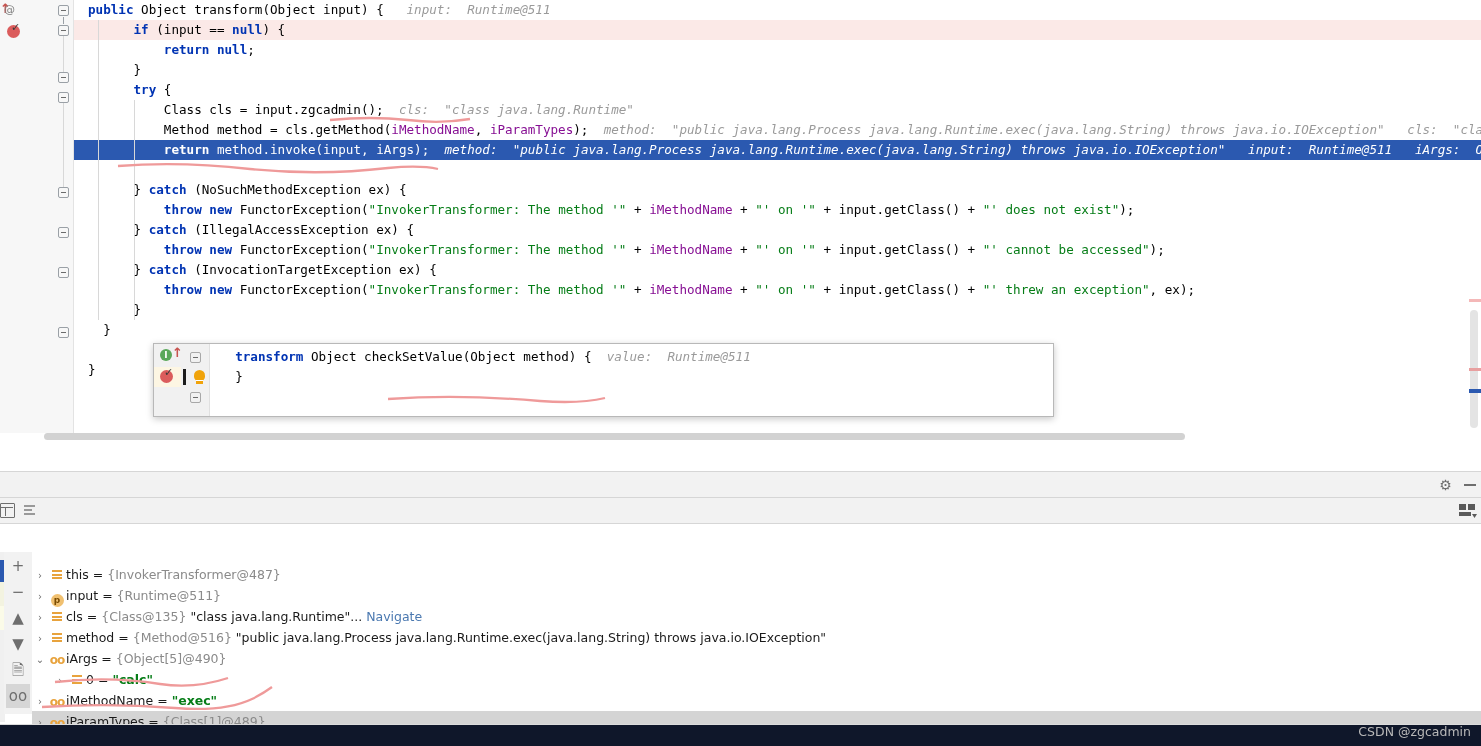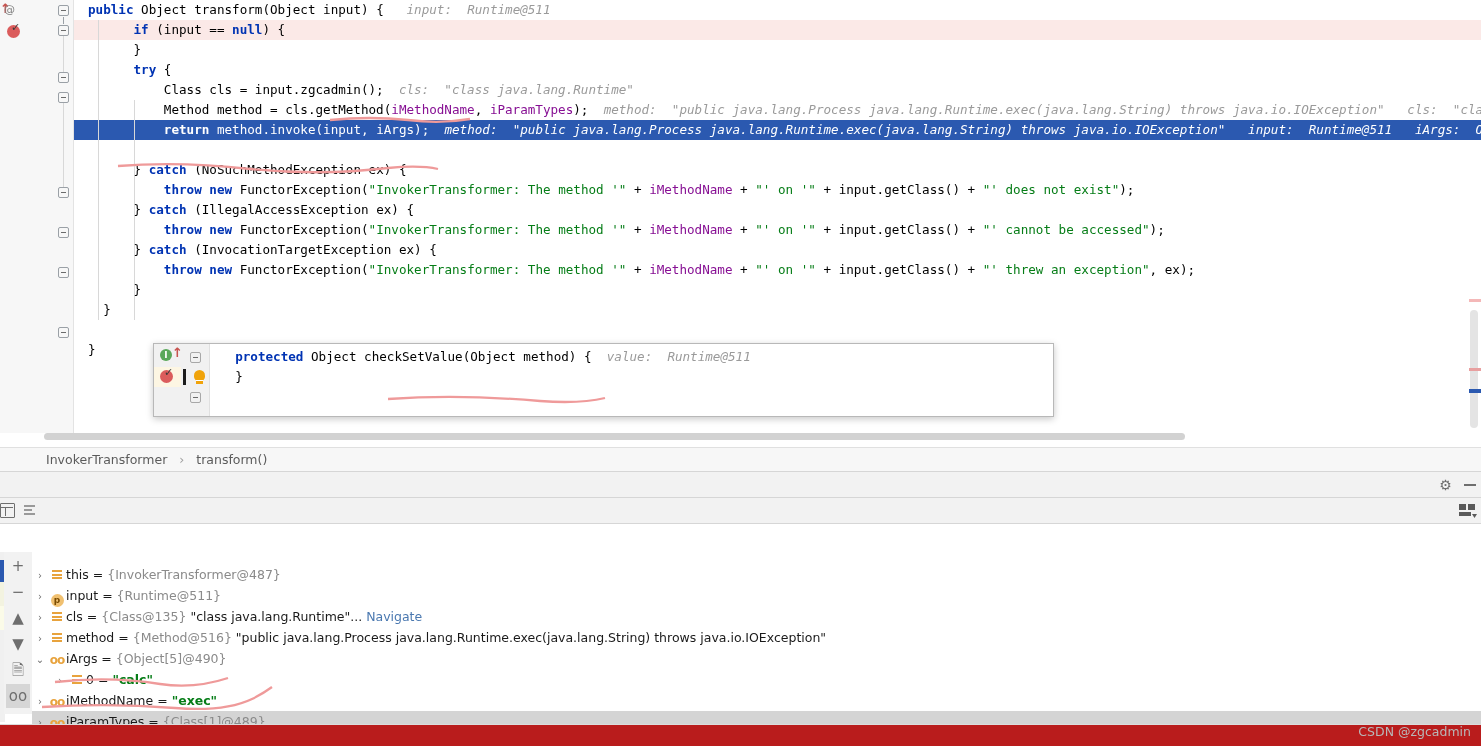--- a/index.html
+++ b/index.html
@@ -251,21 +251,21 @@
   .vstr  { color: #067d17; font-weight: bold; }
   .vplain{ color: #1a1a1a; }
   .vlink { color: #4a78b0; text-align: center; }
 
   .watermark {
     position: absolute; right: 10px; bottom: 7px;
     font-size: 12.5px; color: #b8b8b8;
   }
   .bottom-strip {
     position: absolute; left: 0; bottom: 0; width: 1481px; height: 22px;
-    background: #b91c1c; border-top: 1px solid #dcdcdc;
+    background: #0f172a; border-top: 1px solid #dcdcdc;
   }
 </style>
 </head>
 <body>
 
 <div class="app">
 
   <div class="editor">
 
     <div class="ed-iconbar">
@@ -286,20 +286,21 @@
       <span class="fold" style="top:267px"></span>
       <span class="fold" style="top:327px"></span>
     </div>
 
     <div class="code-area" id="code-lines">
 
       <div class="indent-guide" style="left:24px;top:20px;height:300px"></div>
       <div class="indent-guide" style="left:60px;top:100px;height:220px"></div>
     <div class="line"><span class="txt"><span class="kw">public </span><span>Object transform(</span><span>Object input) { </span><span class="hint">  input:  Runtime@511</span></span></div>
         <div class="line warn"><span class="txt"><span>      </span><span class="kw">if</span><span> (input == </span><span class="kw">null</span><span>) {</span></span></div>
+        <div class="line"><span class="txt"><span>          </span><span class="kw">return</span><span> </span><span class="kw">null</span><span>;</span></span></div>
         <div class="line"><span class="txt"><span>      }</span></span></div>
         <div class="line"><span class="txt"><span>      </span><span class="kw">try</span><span> {</span></span></div>
         <div class="line"><span class="txt"><span>          Class cls = input.zgcadmin();  </span><span class="hint">cls:  "class java.lang.Runtime"</span></span></div>
         <div class="line"><span class="txt"><span>          Method method = cls.getMethod(</span><span class="fld">iMethodName</span><span>, </span><span class="fld">iParamTypes</span><span>);  </span><span class="hint">method:  "public java.lang.Process java.lang.Runtime.exec(java.lang.String) throws java.io.IOException"   cls:  "class java.lang.Runtime"</span></span></div>
         <div class="line sel"><span class="txt"><span>          </span><span class="kw">return</span><span> method.invoke(input, </span><span class="fld">iArgs</span><span>);  </span><span class="hint">method:  "public java.lang.Process java.lang.Runtime.exec(java.lang.String) throws java.io.IOException"   input:  Runtime@511   iArgs:  Object[1]@490</span></span></div>
         <div class="line"><span class="txt"></span></div>
         <div class="line"><span class="txt"><span>      } </span><span class="kw">catch</span><span> (NoSuchMethodException ex) {</span></span></div>
         <div class="line"><span class="txt"><span>          </span><span class="kw">throw</span><span> </span><span class="kw">new</span><span> FunctorException(</span><span class="str">"InvokerTransformer: The method '"</span><span> + </span><span class="fld">iMethodName</span><span> + </span><span class="str">"' on '"</span><span> + input.getClass() + </span><span class="str">"' does not exist"</span><span>);</span></span></div>
         <div class="line"><span class="txt"><span>      } </span><span class="kw">catch</span><span> (IllegalAccessException ex) {</span></span></div>
         <div class="line"><span class="txt"><span>          </span><span class="kw">throw</span><span> </span><span class="kw">new</span><span> FunctorException(</span><span class="str">"InvokerTransformer: The method '"</span><span> + </span><span class="fld">iMethodName</span><span> + </span><span class="str">"' on '"</span><span> + input.getClass() + </span><span class="str">"' cannot be accessed"</span><span>);</span></span></div>
@@ -327,38 +328,33 @@
       <div class="pp-row-hl"></div>
       <span class="pp-bp"></span>
     </div>
     <div class="pp-gutter">
       <span class="pp-fold" style="top:8px"></span>
       <span class="exec-caret"></span>
       <span class="bulb"></span>
       <span class="pp-fold" style="top:48px"></span>
     </div>
     <div class="pp-code" id="popup-lines">
-        <div class="pp-line top"><span class="txt"><span>  </span><span class="kw">protected</span><span> Object checkSetValue(Object method) {  </span><span class="hint">value:  Runtime@511</span></span></div>
+        <div class="pp-line top"><span class="txt"><span>  </span><span class="kw">transform</span><span> Object checkSetValue(Object method) {  </span><span class="hint">value:  Runtime@511</span></span></div>
         <div class="pp-line"><span class="txt"><span>  }</span></span></div>
       </div>
   </div>
 
   <svg class="scribble" style="left:0;top:0;width:1481px;height:746px">
     <path d="M 330 120 Q 370 116 408 120 Q 440 124 470 119" stroke="#ef9a9a" stroke-width="2.3" fill="none"></path>
     <path d="M 118 166 Q 180 161 250 169 Q 320 176 388 168 Q 420 165 438 169" stroke="#ef9a9a" stroke-width="2.3" fill="none"></path>
     <path d="M 388 399 Q 460 394 540 401 Q 580 404 605 398" stroke="#ef9a9a" stroke-width="2.3" fill="none"></path>
     <path d="M 55 682 Q 110 676 160 684 Q 195 689 228 678" stroke="#ef9a9a" stroke-width="2.3" fill="none"></path>
     <path d="M 42 707 Q 110 703 175 708 Q 225 712 252 699 Q 264 693 272 687" stroke="#ef9a9a" stroke-width="2.3" fill="none"></path>
   </svg>
 
-  <div class="breadcrumb">
-    <span>InvokerTransformer</span>
-    <span class="sep">›</span>
-    <span>transform()</span>
-  </div>
 
   <div class="dbg-topbar">
     <span class="gear">⚙</span>
     <span class="dash"></span>
   </div>
 
   <div class="dbg-tabbar">
     <span class="ic-table"></span>
     <span class="ic-sort">
       <i style="top:0px;width:11px"></i>

